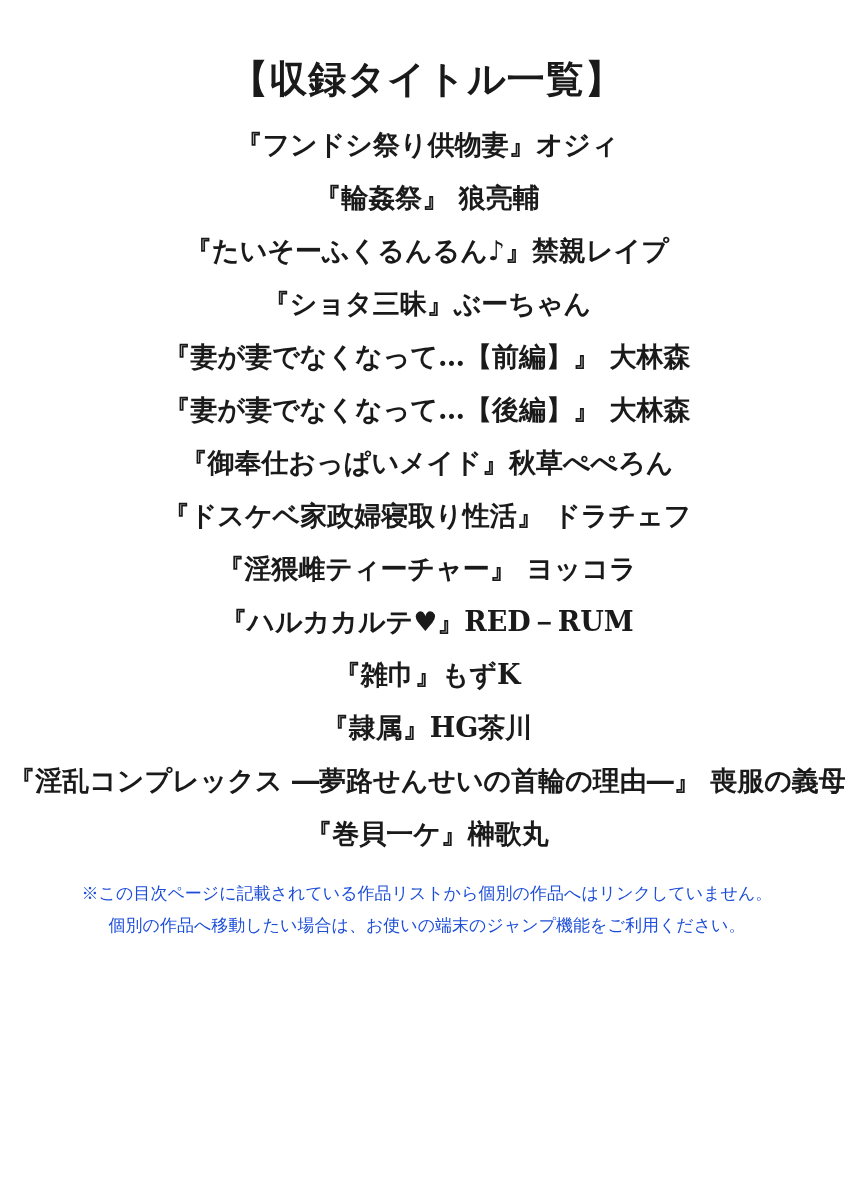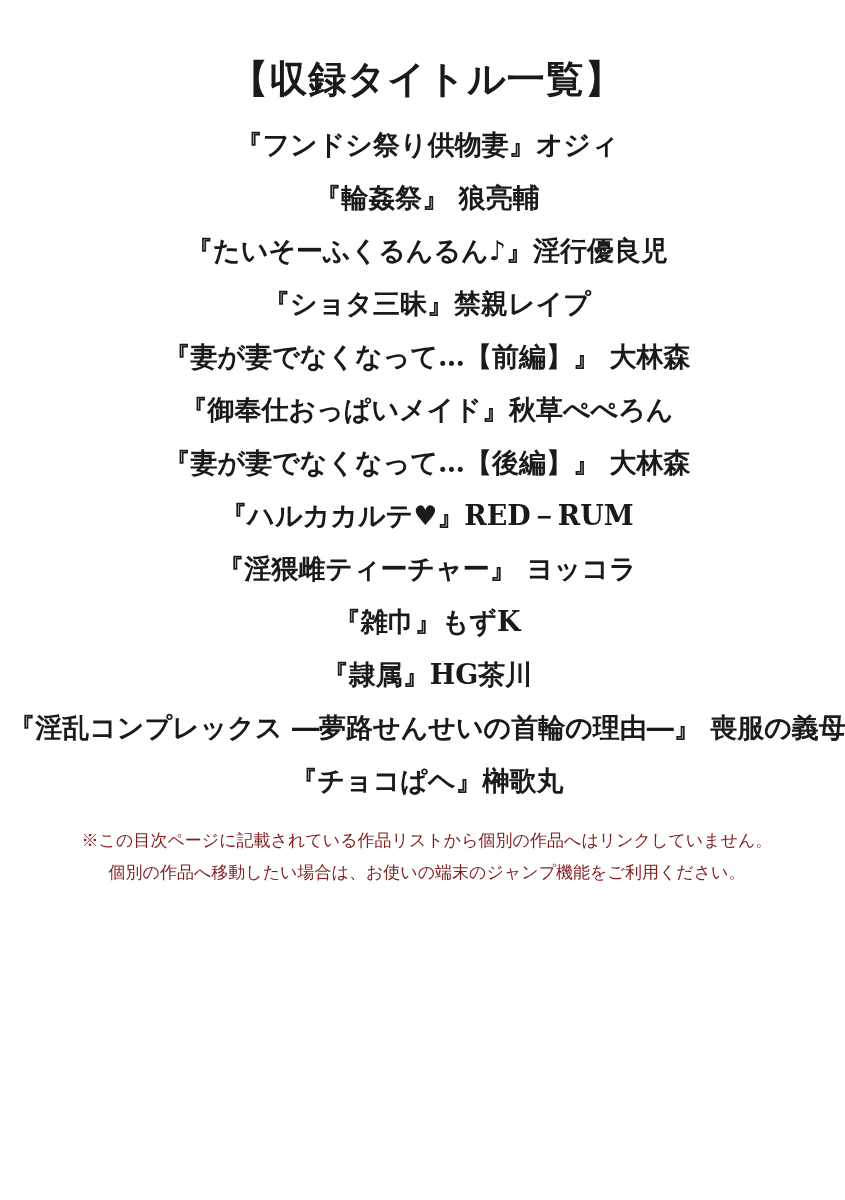--- a/index.html
+++ b/index.html
@@ -54,47 +54,48 @@
     flex-direction: column;
     align-items: center;
   }
   .note {
     font-family: Liberation Serif, serif;
     font-size: 17px;
     font-weight: 400;
     line-height: 1.5;
     text-align: left;
     white-space: nowrap;
-    color: #7f1d1d;
+    color: #1d4ed8;
   }
   .note + .note {
     margin-top: 6px;
   }
 </style>
 </head>
 <body>
 
 <div class="page">
 
   <h1 class="doc-title">【収録タイトル一覧】</h1>
 
   <div class="title-list">
     <div class="entry">『フンドシ祭り供物妻』オジィ</div>
     <div class="entry">『輪姦祭』 狼亮輔</div>
-    <div class="entry">『たいそーふくるんるん♪』淫行優良児</div>
-    <div class="entry">『ショタ三昧』禁親レイプ</div>
+    <div class="entry">『たいそーふくるんるん♪』禁親レイプ</div>
+    <div class="entry">『ショタ三昧』ぶーちゃん</div>
     <div class="entry">『妻が妻でなくなって…【前編】』 大林森</div>
+    <div class="entry">『妻が妻でなくなって…【後編】』 大林森</div>
     <div class="entry">『御奉仕おっぱいメイド』秋草ぺぺろん</div>
-    <div class="entry">『妻が妻でなくなって…【後編】』 大林森</div>
+    <div class="entry">『ドスケベ家政婦寝取り性活』 ドラチェフ</div>
+    <div class="entry">『淫猥雌ティーチャー』 ヨッコラ</div>
     <div class="entry">『ハルカカルテ♥』RED－RUM</div>
-    <div class="entry">『淫猥雌ティーチャー』 ヨッコラ</div>
     <div class="entry">『雑巾』もずK</div>
     <div class="entry">『隷属』HG茶川</div>
     <div class="entry">『淫乱コンプレックス ―夢路せんせいの首輪の理由―』 喪服の義母</div>
-    <div class="entry">『チョコぱヘ』榊歌丸</div>
+    <div class="entry">『巻貝一ケ』榊歌丸</div>
   </div>
 
   <div class="notes">
     <div class="note">※この目次ページに記載されている作品リストから個別の作品へはリンクしていません。</div>
     <div class="note">個別の作品へ移動したい場合は、お使いの端末のジャンプ機能をご利用ください。</div>
   </div>
 
 </div>
 
 </body></html>

